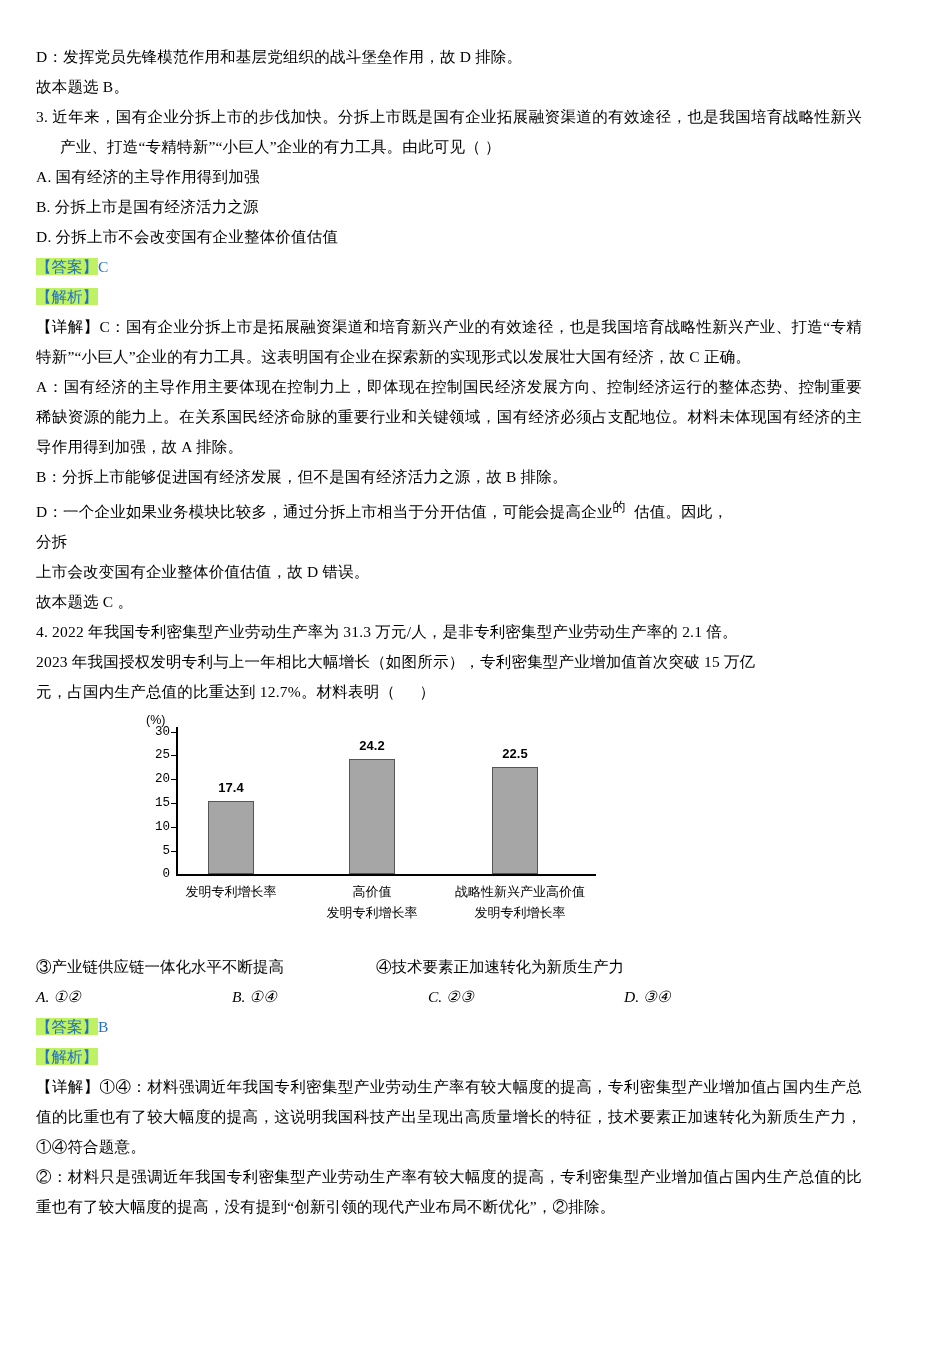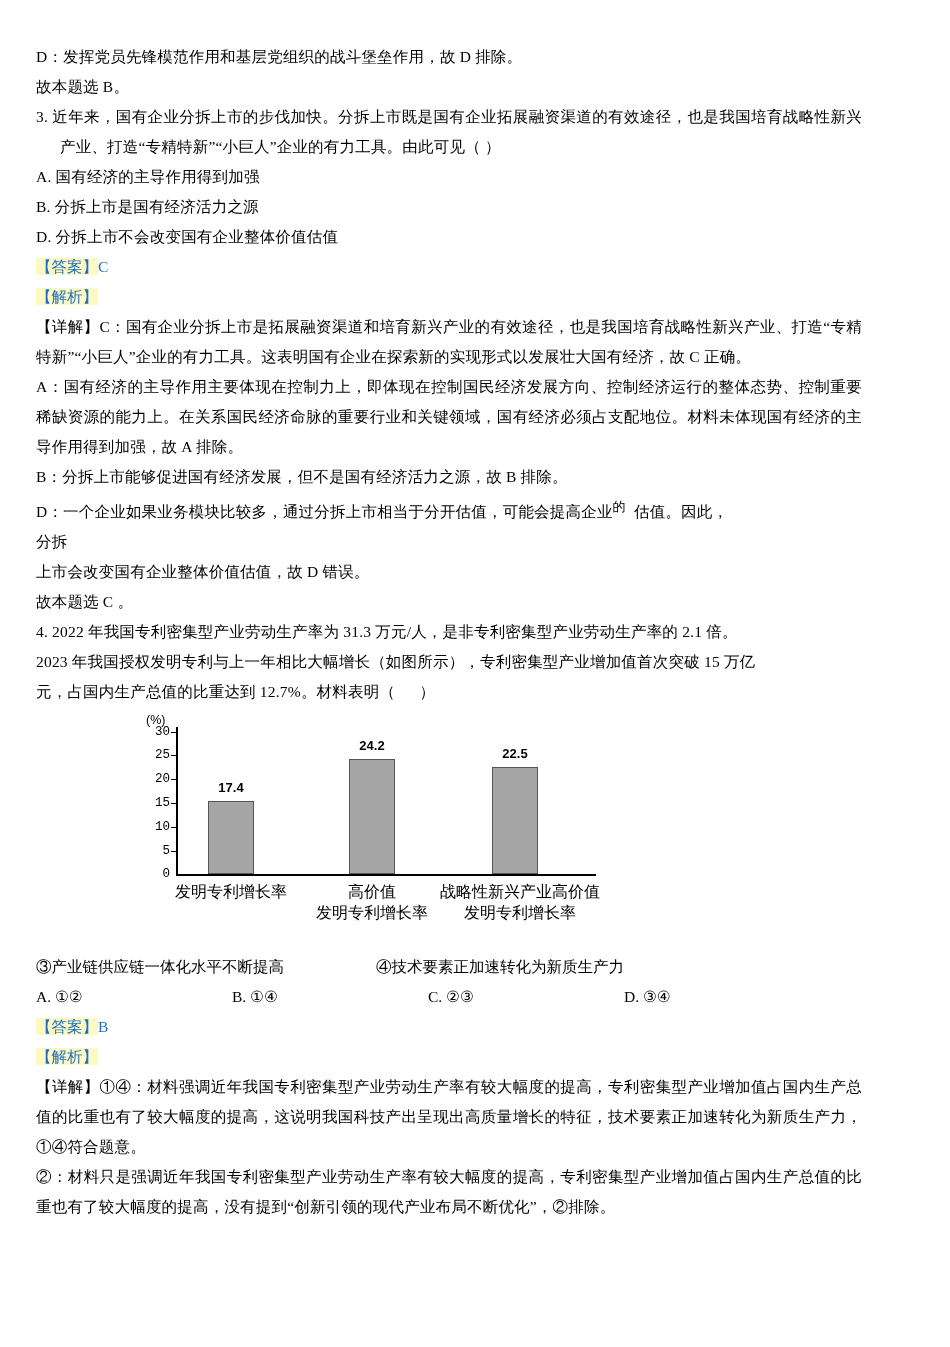--- a/index.html
+++ b/index.html
@@ -36,21 +36,21 @@
   .indent-hang {
     padding-left: 24px;
     text-indent: -24px;
   }
   .tag {
     color: #1f6fc4;
     font-size: 15.5px;
     line-height: 30px;
   }
   .tag .mark {
-    background: #fef9c3;
+    background: #bef264;
   }
   .chart-wrap {
     margin: 8px 0 2px 0;
     padding-left: 96px;
   }
   .chart {
     position: relative;
     width: 470px;
     height: 175px;
   }
@@ -100,40 +100,41 @@
   }
   .bar-label {
     position: absolute;
     font-size: 13px;
     font-weight: bold;
     font-family: "Liberation Sans", sans-serif;
     text-align: center;
   }
   .cat-label {
     position: absolute;
-    font-size: 16px;
+    font-size: 13px;
     text-align: center;
     line-height: 21px;
     font-family: "Liberation Serif", serif;
   }
   .opts-grid {
     display: flex;
     font-size: 15.5px;
     line-height: 30px;
   }
   .opts-grid > div:first-child {
     width: 340px;
   }
   .abcd {
     display: flex;
     font-size: 15.5px;
     line-height: 30px;
   }
   .abcd > div {
     width: 196px;
+    font-style: italic;
   }
   .sup-note {
     font-size: 13px;
     vertical-align: super;
   }
 </style>
 </head>
 <body>
 
 <div class="page">

